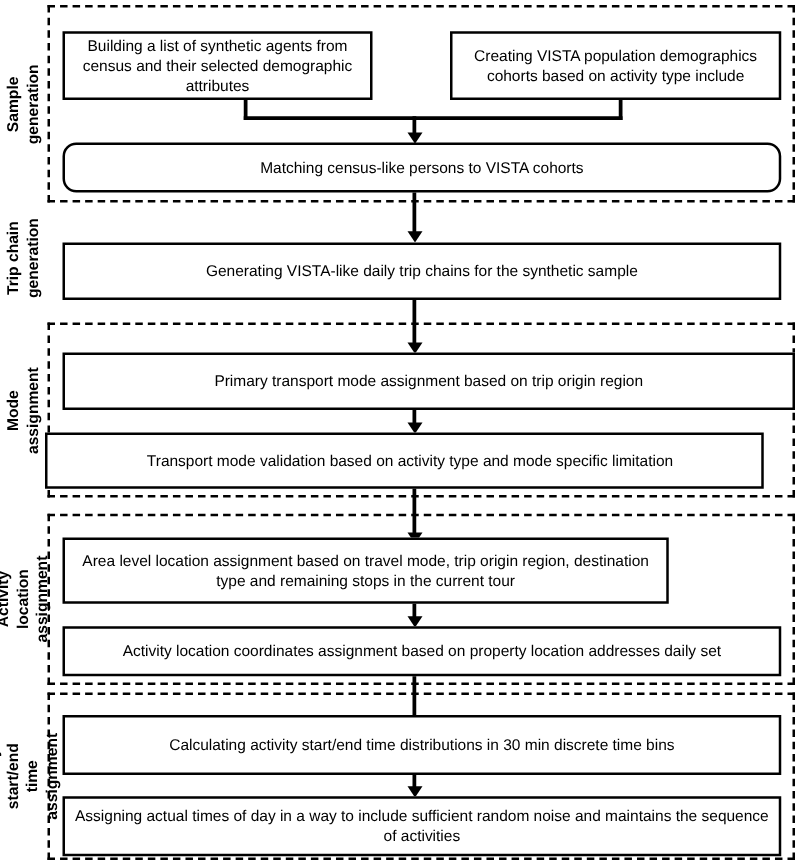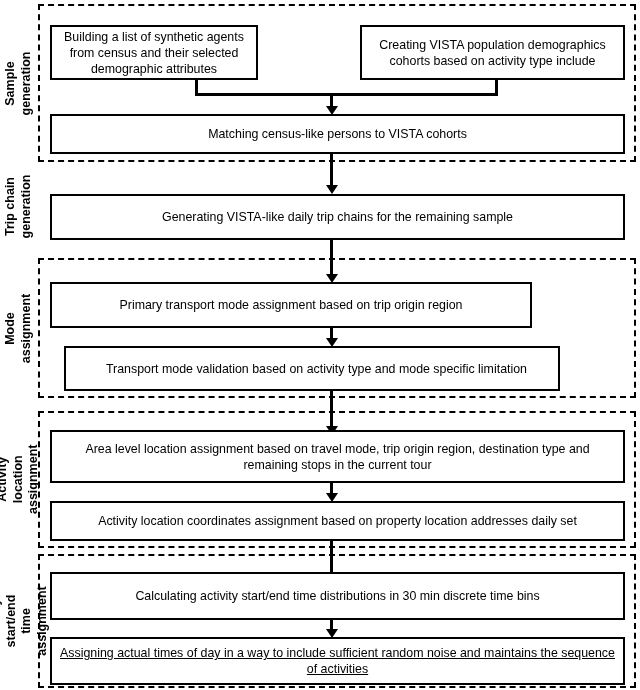--- a/index.html
+++ b/index.html
@@ -81,81 +81,81 @@
 
 <div id="canvas">
 
   <div class="dash-frame" style="left:38px;top:4px;width:598px;height:158px;"></div>
 
   <div class="side-label" style="top:4px;height:158px;">
     <span>Sample
 generation</span>
   </div>
 
-  <div class="pbox" style="left:50px;top:25px;width:208px;height:55px;">
+  <div class="pbox" style="left:50px;top:25px;width:248px;height:55px;">
     <span class="ptext">Building a list of synthetic agents from census and their selected demographic attributes</span>
   </div>
 
   <div class="pbox" style="left:360px;top:25px;width:265px;height:55px;">
     <span class="ptext">Creating VISTA population demographics cohorts based on activity type include</span>
   </div>
 
   <div class="vline" style="left:195px;top:79px;height:17px;"></div>
   <div class="vline" style="left:495px;top:79px;height:17px;"></div>
   <div class="hline" style="left:195px;top:93px;width:303px;"></div>
   <div class="vline" style="left:330px;top:93px;height:17px;"></div>
   <div class="arrowhead" style="left:325.5px;top:106px;"></div>
 
-  <div class="pbox" style="left:50px;top:114px;width:575px;height:40px;">
+  <div class="pbox" style="left:50px;top:114px;width:575px;height:40px;border-radius:11px;">
     <span class="ptext">Matching census-like persons to VISTA cohorts</span>
   </div>
 
   <div class="vline" style="left:330px;top:154px;height:34px;"></div>
   <div class="arrowhead" style="left:325.5px;top:185px;"></div>
 
   <div class="side-label" style="top:166px;height:80px;">
     <span>Trip chain
 generation</span>
   </div>
 
   <div class="pbox" style="left:50px;top:194px;width:575px;height:46px;">
-    <span class="ptext">Generating VISTA-like daily trip chains for the remaining sample</span>
+    <span class="ptext">Generating VISTA-like daily trip chains for the synthetic sample</span>
   </div>
 
   <div class="vline" style="left:330px;top:240px;height:37px;"></div>
   <div class="arrowhead" style="left:325.5px;top:274px;"></div>
 
   <div class="dash-frame" style="left:38px;top:258px;width:598px;height:140px;"></div>
 
   <div class="side-label" style="top:258px;height:140px;">
     <span>Mode assignment</span>
   </div>
 
-  <div class="pbox" style="left:50px;top:282px;width:482px;height:46px;">
+  <div class="pbox" style="left:50px;top:282px;width:586px;height:46px;">
     <span class="ptext">Primary transport mode assignment based on trip origin region</span>
   </div>
 
   <div class="vline" style="left:330px;top:328px;height:14px;"></div>
   <div class="arrowhead" style="left:325.5px;top:338px;"></div>
 
-  <div class="pbox" style="left:64px;top:346px;width:496px;height:45px;padding-left:17px;">
+  <div class="pbox" style="left:36px;top:346px;width:575px;height:45px;padding-left:17px;">
     <span class="ptext">Transport mode validation based on activity type and mode specific limitation</span>
   </div>
 
   <div class="vline" style="left:330px;top:391px;height:38px;"></div>
   <div class="arrowhead" style="left:325.5px;top:426px;"></div>
 
   <div class="dash-frame" style="left:38px;top:411px;width:598px;height:137px;"></div>
 
   <div class="side-label" style="top:411px;height:137px;">
     <span>Activity location
 assignment</span>
   </div>
 
-  <div class="pbox" style="left:50px;top:430px;width:575px;height:53px;">
+  <div class="pbox" style="left:50px;top:430px;width:485px;height:53px;">
     <span class="ptext">Area level location assignment based on travel mode, trip origin region, destination type and remaining stops in the current tour</span>
   </div>
 
   <div class="vline" style="left:330px;top:483px;height:14px;"></div>
   <div class="arrowhead" style="left:325.5px;top:493px;"></div>
 
   <div class="pbox" style="left:50px;top:501px;width:575px;height:40px;">
     <span class="ptext">Activity location coordinates assignment based on property location addresses daily set</span>
   </div>
 
@@ -169,17 +169,17 @@
 time assignment</span>
   </div>
 
   <div class="pbox" style="left:50px;top:572px;width:575px;height:48px;text-align:right;">
     <span class="ptext">Calculating activity start/end time distributions in 30 min discrete time bins</span>
   </div>
 
   <div class="vline" style="left:330px;top:620px;height:12px;"></div>
   <div class="arrowhead" style="left:325.5px;top:629px;"></div>
 
-  <div class="pbox" style="left:50px;top:637px;width:575px;height:48px;text-decoration:underline;">
+  <div class="pbox" style="left:50px;top:637px;width:575px;height:48px;">
     <span class="ptext">Assigning actual times of day in a way to include sufficient random noise and maintains the sequence of activities</span>
   </div>
 
 </div>
 
 </body></html>

